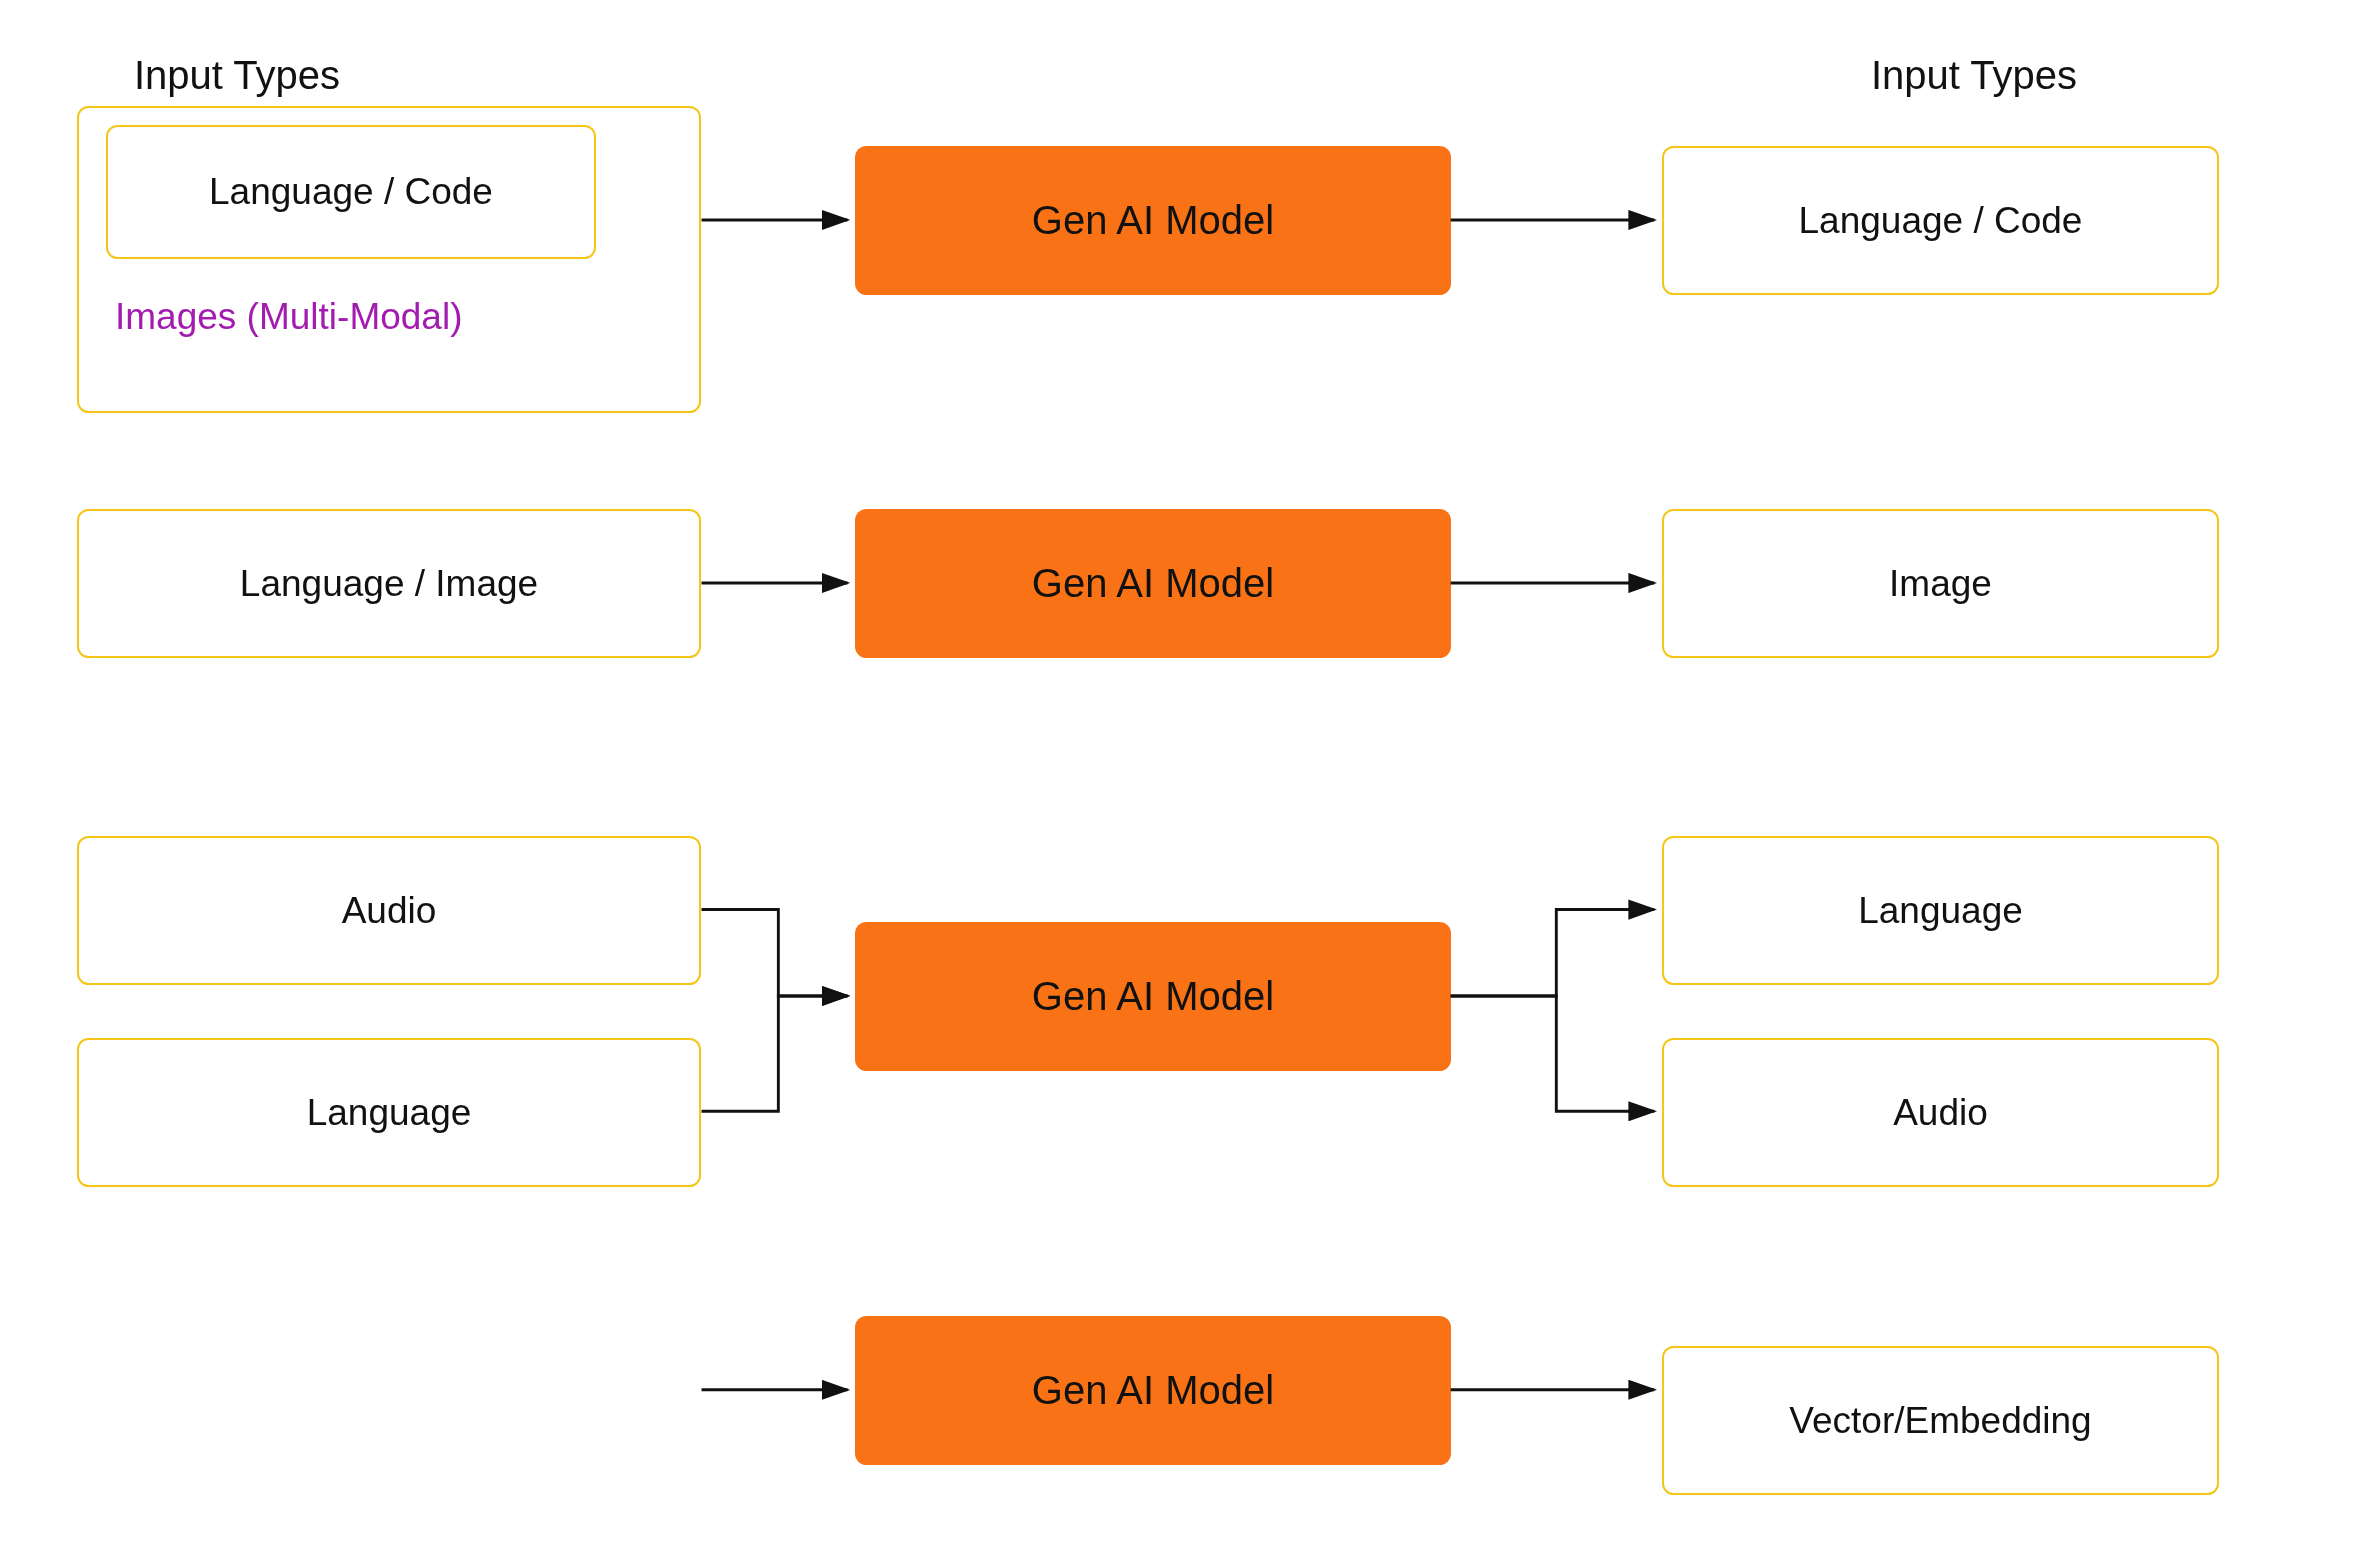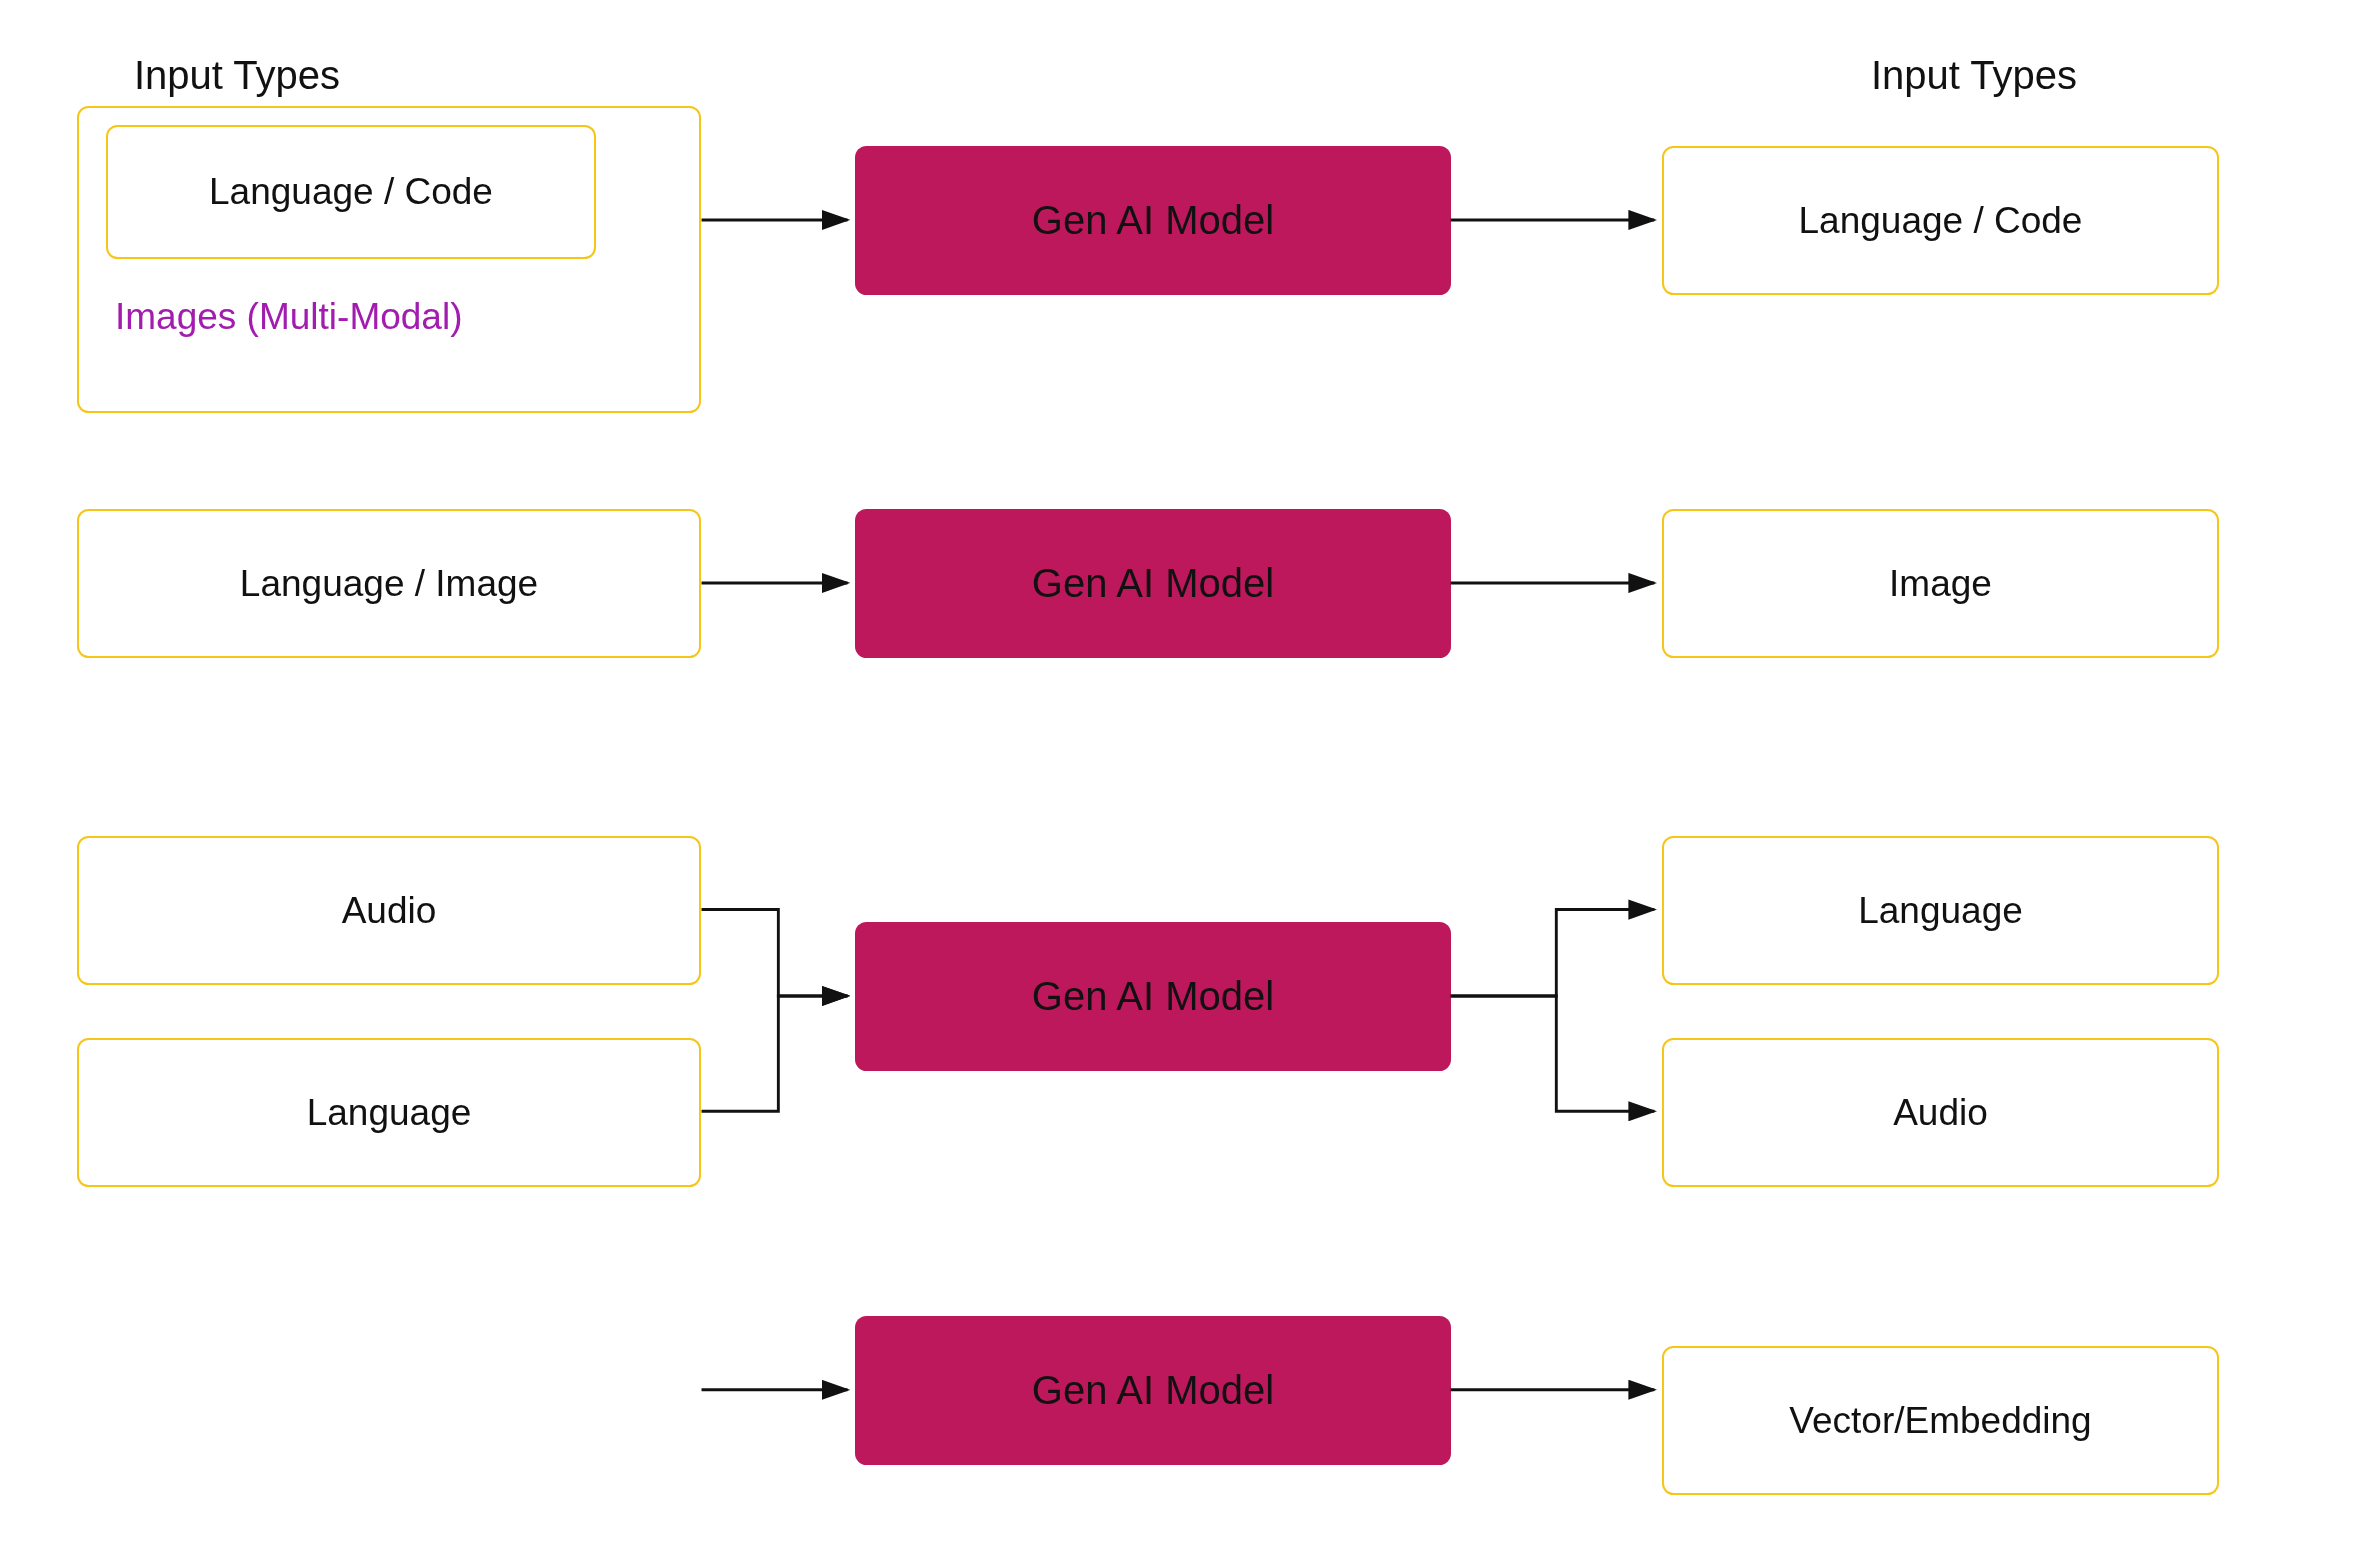--- a/index.html
+++ b/index.html
@@ -71,21 +71,21 @@
 
     
     .model-box {
       border-radius: 11.5px;
       display: flex;
       align-items: center;
       justify-content: center;
       font-size: 40px;
       font-weight: 500;
       color: #111;
-      background: #be185d;
+      background: #f97316;
       position: absolute;
     }
 
     
     .arrows-svg {
       position: absolute;
       top: 0;
       left: 0;
       width: 2375px;
       height: 1554px;

